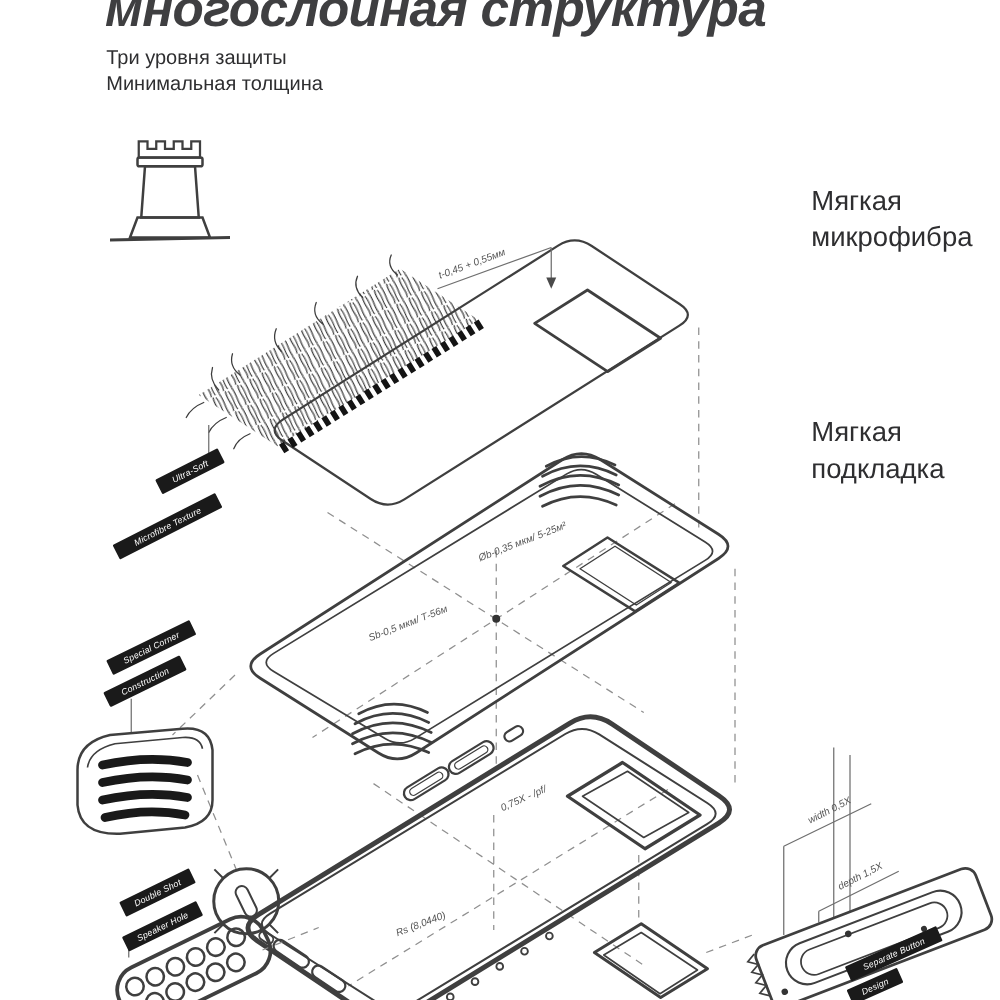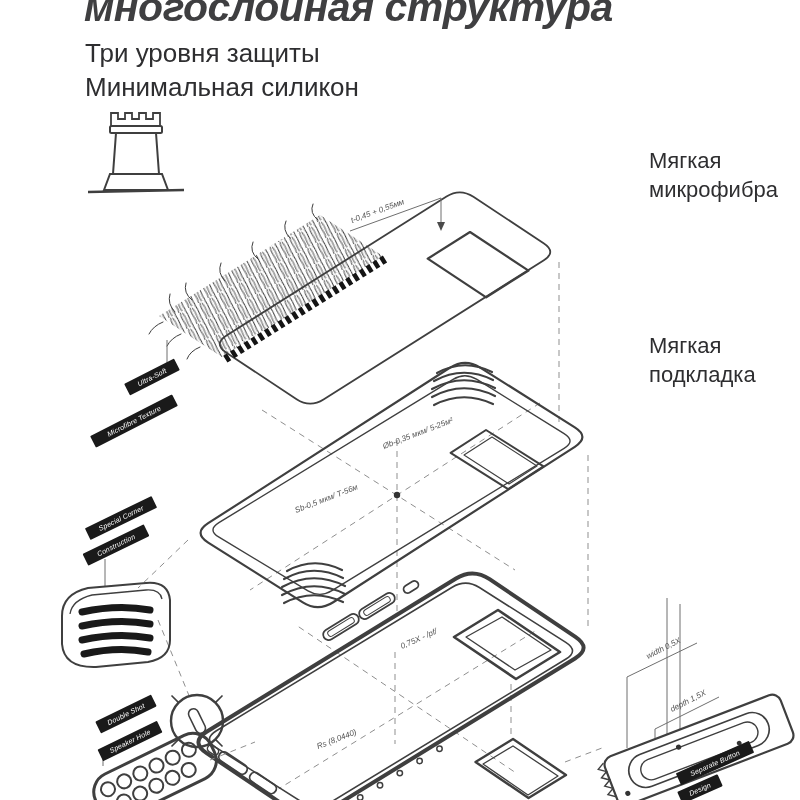--- a/index.html
+++ b/index.html
@@ -1,39 +1,39 @@
 <!DOCTYPE html>
 <html><head>
 <meta charset="utf-8">
 <style>
   html,body{margin:0;padding:0;background:#fff;}
   .page{position:relative;width:800px;height:800px;overflow:hidden;background:#fff;
         font-family:"Liberation Sans","DejaVu Sans",sans-serif;}
   .title{position:absolute;top:-13px;left:84px;font-size:41px;font-weight:800;
          font-style:italic;color:#3f3f41;letter-spacing:-.5px;white-space:nowrap;line-height:1;}
-  .subtitle{position:absolute;top:36px;left:85px;font-size:26px;line-height:1.32;color:#2e2e30;}
+  .subtitle{position:absolute;top:36px;left:85px;font-size:16px;line-height:1.32;color:#2e2e30;}
   .layer-label{position:absolute;left:604px;width:178px;font-size:22px;line-height:1.34;color:#2e2e30;margin-left:45px;}
   .lab1{top:146px}.lab2{top:331px}.lab3{top:511px}
   svg.art{position:absolute;top:0;left:0;}
   .ln{stroke:#3f3f3f;fill:none;}
   .thin{stroke:#6f6f6f;stroke-width:1;fill:none;}
   .dash{stroke:#8f8f8f;stroke-width:1;fill:none;stroke-dasharray:6 5;}
   .ann{font-size:8px;font-style:italic;fill:#555;}
   .tagr{fill:#1a1a1a;}
   .tagtxt{font-size:7px;font-style:italic;fill:#fff;letter-spacing:.2px;text-anchor:middle;}
 </style>
 </head>
 <body>
 
 <div class="page">
 
   <div class="title">многослойная структура</div>
   <div class="subtitle">
     <div>Три уровня защиты</div>
-    <div>Минимальная силикон</div>
+    <div>Минимальная толщина</div>
   </div>
 
   <div class="layer-label lab1">Мягкая микрофибра</div>
   <div class="layer-label lab2">Мягкая подкладка</div>
 
   <svg class="art" width="800" height="800" viewBox="0 0 800 800">
     <defs>
       <pattern id="dots" width="8.5" height="8.5" patternUnits="userSpaceOnUse" patternTransform="rotate(-27)">
         <circle cx="2.2" cy="2.2" r="1.05" fill="#565656"></circle>
       </pattern>

